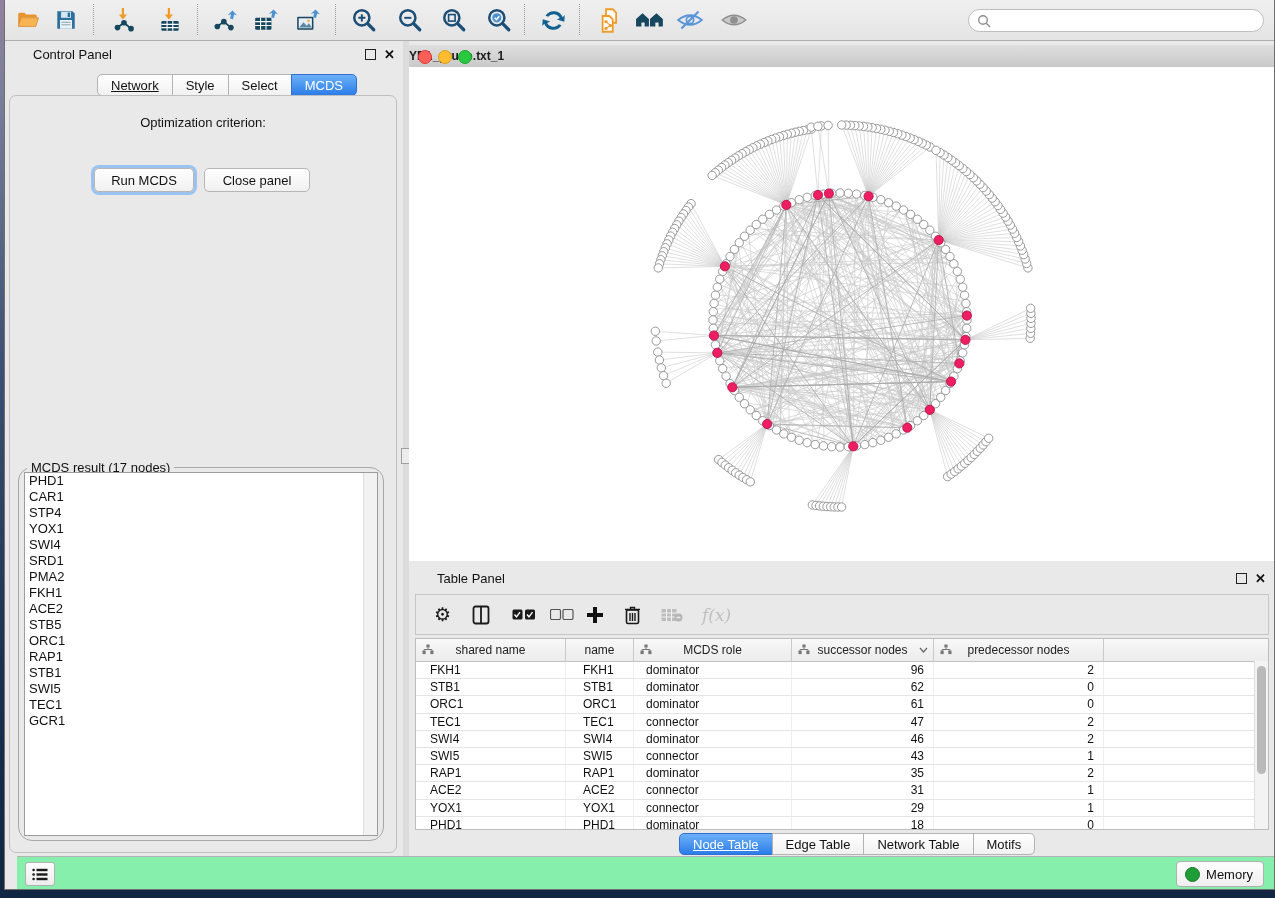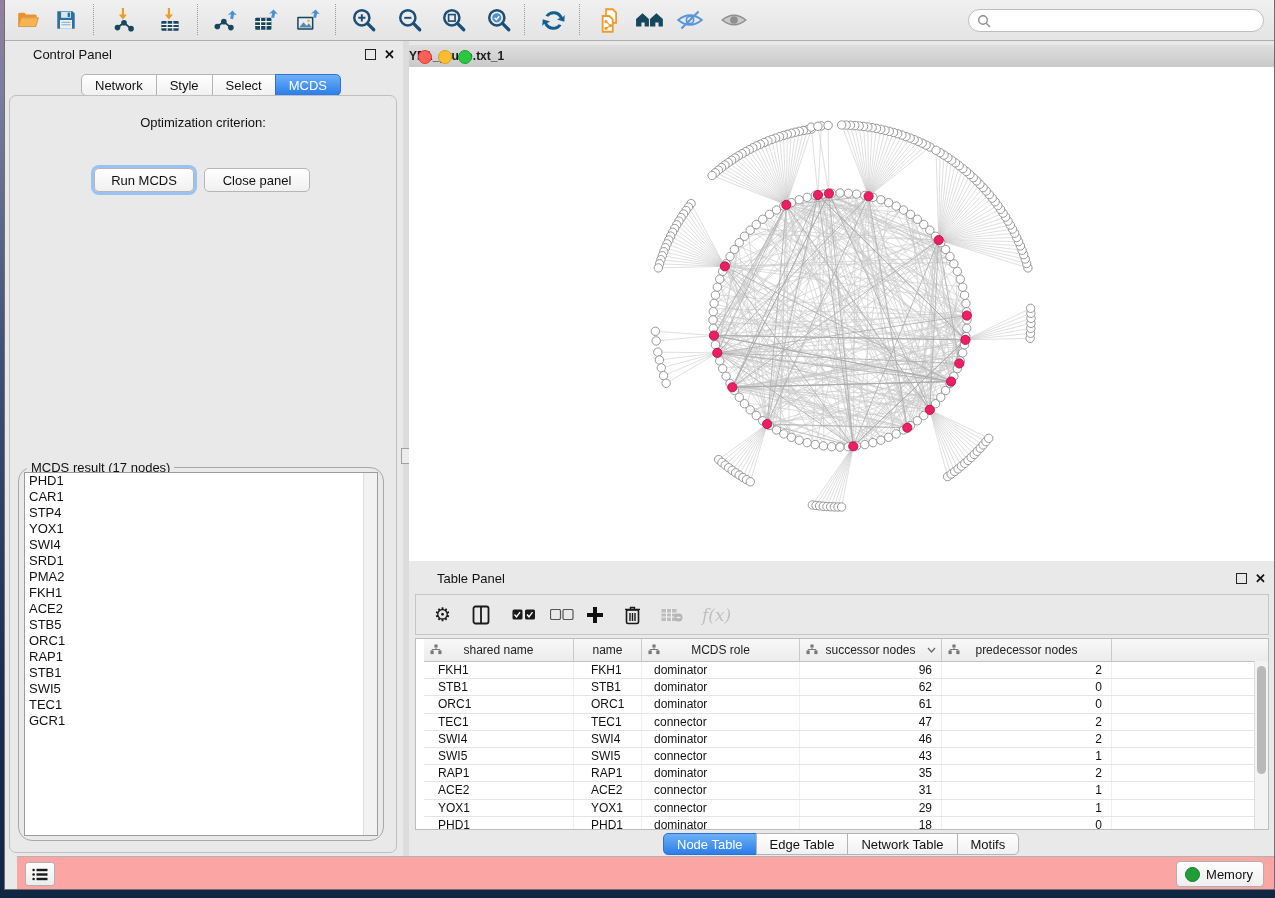--- a/index.html
+++ b/index.html
@@ -22,21 +22,21 @@
   #search-wrap input{border:none;outline:none;flex:1;font-size:12px;background:transparent;margin-left:5px;font-family:"Liberation Sans",sans-serif;}
   
   #ctl{position:absolute;left:0;top:41px;width:398px;bottom:32px;background:#e9e9e9;}
   .pane-head{height:27px;line-height:27px;font-size:13px;color:#111;padding-left:28px;position:relative;}
   .win-icons{position:absolute;right:8px;top:0;height:100%;display:flex;align-items:center;gap:8px;}
   .float-ic{width:9px;height:9px;border:1.6px solid #222;}
   .close-ic{font-size:13px;font-weight:700;color:#111;line-height:1;}
   #ctl-tabs{position:absolute;left:76px;top:33px;height:22px;display:flex;}
   .seg{height:22px;line-height:22px;padding:0 13px;font-size:13px;background:linear-gradient(#ffffff,#f1f1f1);
     border:1px solid #b4b4b4;margin-left:-1px;color:#111;box-sizing:border-box;}
-  .seg:first-child{border-radius:5px 0 0 5px;margin-left:0;}
+  .seg:first-child{border-radius:5px 0 0 5px;margin-left:16px;text-decoration:underline;}
   .seg:last-child{border-radius:0 5px 5px 0;}
   .seg.sel{background:linear-gradient(#6cb0f8,#2c7de8);color:#fff;border-color:#2e71d3;}
   #ctl-panel{position:absolute;left:4px;right:6px;top:54px;bottom:4px;background:#e9e9e9;
     border:1px solid #bfbfbf;border-radius:7px;}
   #opt-label{position:absolute;left:0;right:0;top:19px;text-align:center;font-size:13px;color:#111;}
   #criterion{position:absolute;left:36px;top:38px;width:313px;height:24px;background:#fff;border:1px solid #b2b2b2;
     border-radius:5px;font-size:13px;line-height:24px;padding-left:10px;box-sizing:border-box;color:#111;}
   #criterion .stepper{position:absolute;right:0;top:-1px;width:20px;height:24px;border-radius:0 5px 5px 0;
     background:linear-gradient(#64aaf7,#2a78e6);display:flex;flex-direction:column;align-items:center;justify-content:center;color:#fff;}
   #criterion .stepper span{font-size:6.5px;line-height:5.5px;}
@@ -60,33 +60,33 @@
   #net-title{text-align:left;font-size:12px;font-weight:700;line-height:22px;color:#1a1a1a;}
   .light{position:absolute;top:5px;width:12px;height:12px;border-radius:50%;}
   #light-close{left:9px;background:#ff5f57;border:1px solid #dd3b33;}
   #light-min{left:29px;background:#febc2e;border:1px solid #dd9f1e;}
   #light-zoom{left:49px;background:#28c840;border:1px solid #1da32f;}
   #net-canvas{position:absolute;left:0;right:0;top:22px;bottom:0;background:#fff;}
   
   #tablepanel{position:absolute;left:404px;top:565px;right:0;bottom:32px;background:#e9e9e9;}
   #tp-toolbar{position:absolute;left:6px;right:5px;top:29px;height:39px;background:#e9e9e9;border:1px solid #c6c6c6;}
   .tp-ic{position:absolute;top:0;height:39px;display:flex;align-items:center;justify-content:center;}
-  #tbl{position:absolute;left:6px;right:5px;top:73px;height:192px;background:#fff;border:1px solid #bdbdbd;box-sizing:border-box;overflow:hidden;padding-left:8px;}
+  #tbl{position:absolute;left:6px;right:5px;top:73px;height:192px;background:#fff;border:1px solid #bdbdbd;box-sizing:border-box;overflow:hidden;}
   #tbl-header{display:grid;height:22px;background:linear-gradient(#f8f8f8,#ececec);border-bottom:1px solid #c2c2c2;}
   .hcell{position:relative;border-right:1px solid #c9c9c9;font-size:12px;color:#222;display:flex;align-items:center;justify-content:center;}
   .hcell .hicon{position:absolute;left:6px;top:5px;}
   .hcell .sort{position:absolute;right:5px;top:8px;}
   .trow{display:grid;height:16.2px;border-bottom:1px solid #e4e4e4;}
   .tcell{font-size:12px;color:#111;line-height:16px;border-right:1px solid #efefef;white-space:nowrap;overflow:hidden;box-sizing:border-box;}
   .tcell.r{text-align:right;padding-right:9px;}
   #tbl-scroll{position:absolute;right:0;top:22px;bottom:0;width:13px;background:#f3f3f3;border-left:1px solid #ddd;}
   #tbl-thumb{position:absolute;left:1.5px;top:5px;width:9px;height:108px;background:#b9b9b9;border-radius:5px;}
   #bottom-tabs{position:absolute;left:254px;top:268px;display:flex;}
   
-  #statusbar{position:absolute;left:12px;right:0;bottom:0;height:32px;background:#fca5a5;border-top:1px solid #b3b3b3;}
+  #statusbar{position:absolute;left:12px;right:0;bottom:0;height:32px;background:#86efac;border-top:1px solid #b3b3b3;}
   #menu-btn{position:absolute;left:8px;top:5px;width:28px;height:22px;background:linear-gradient(#fdfdfd,#ededed);
     border:1px solid #b0b0b0;border-radius:3px;display:flex;align-items:center;justify-content:center;}
   #memory-btn{position:absolute;right:10px;top:4px;height:24px;padding:0 10px 0 8px;background:linear-gradient(#fdfdfd,#efefef);
     border:1px solid #b0b0b0;border-radius:4px;display:flex;align-items:center;gap:6px;font-size:13px;color:#111;}
   #memory-dot{width:13px;height:13px;border-radius:50%;background:#1f9e38;border:1px solid #157a28;}
   .grayed{opacity:.45;}
   #fx{font-family:"DejaVu Serif",serif;font-style:italic;font-size:17px;color:#8d8d8d;}
 </style>
 </head>
 <body>

